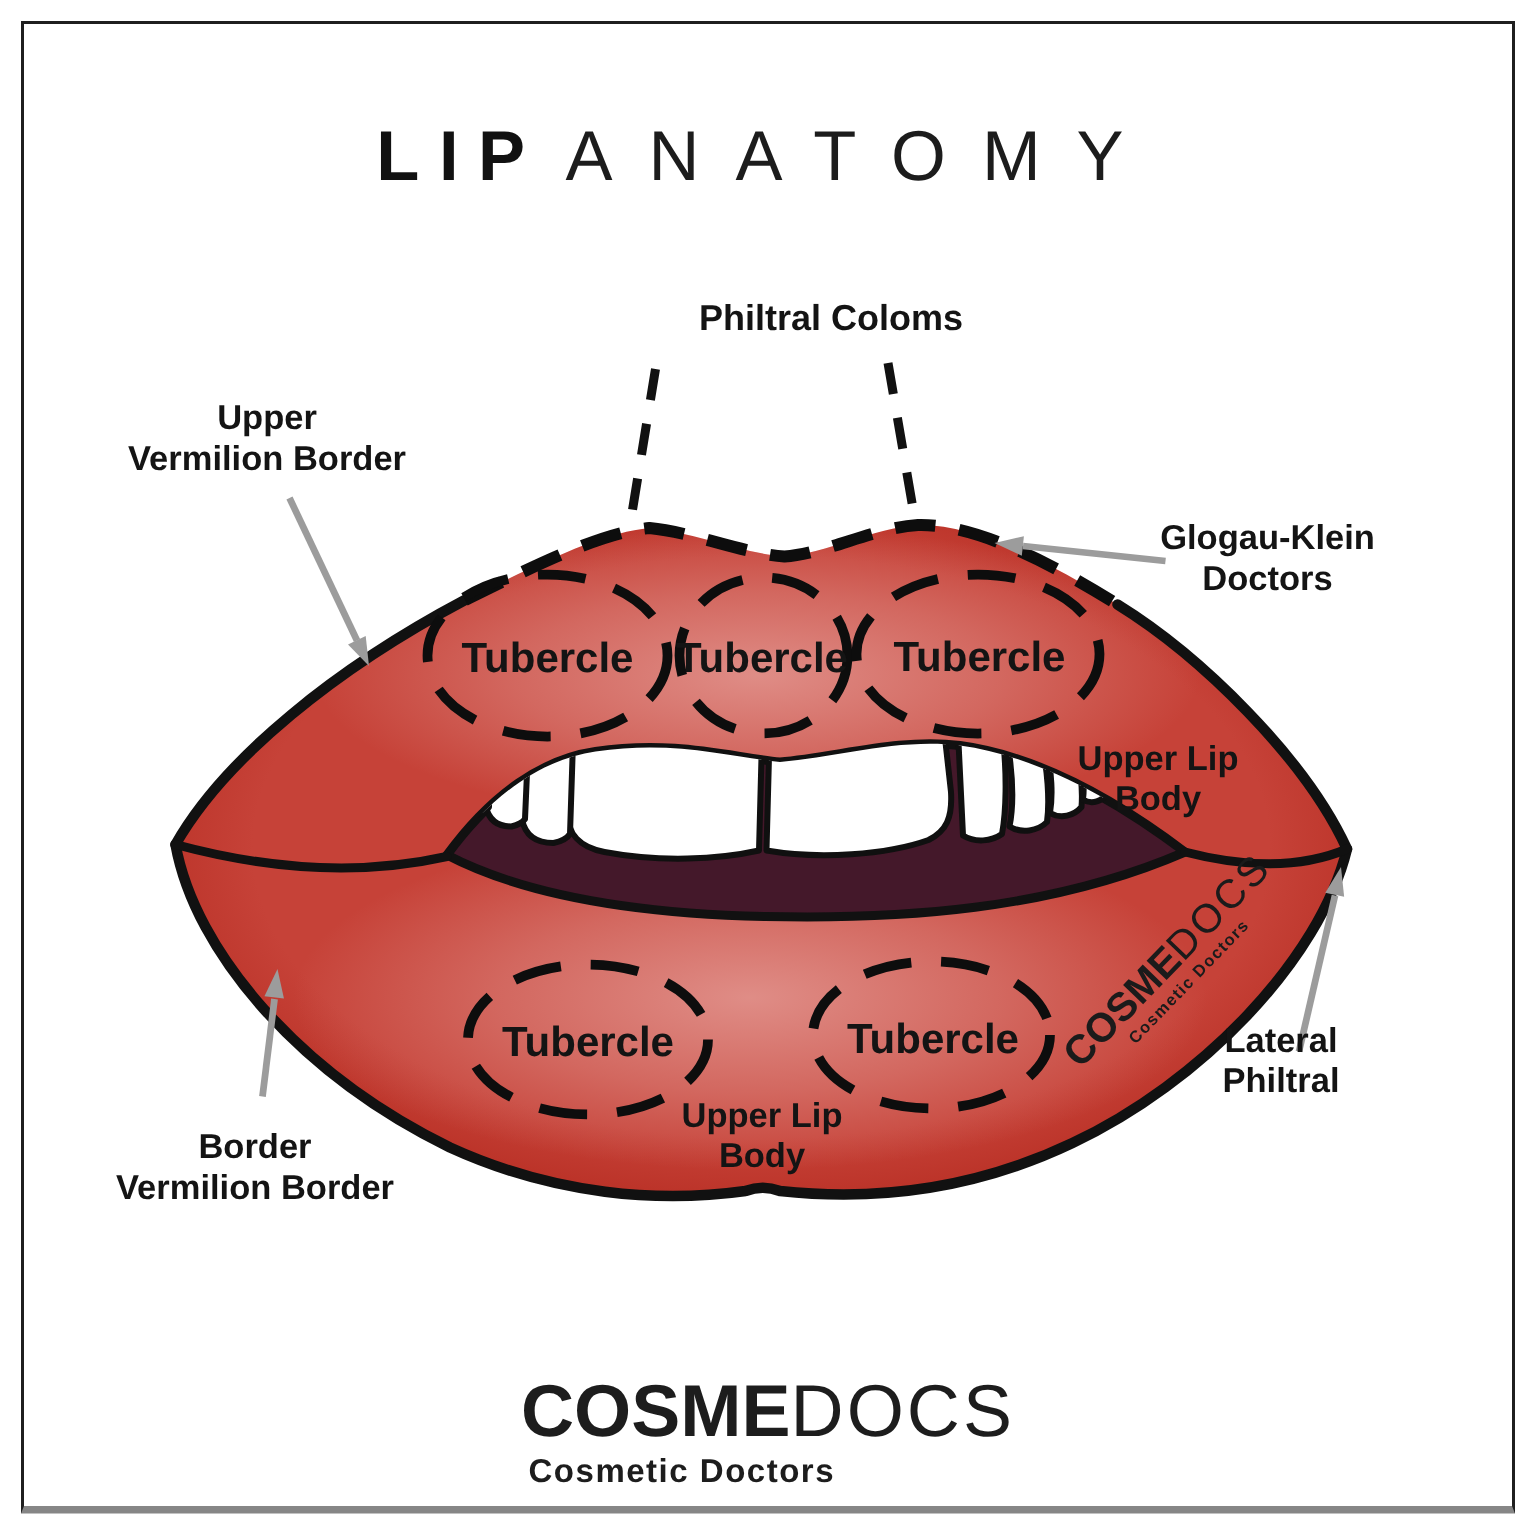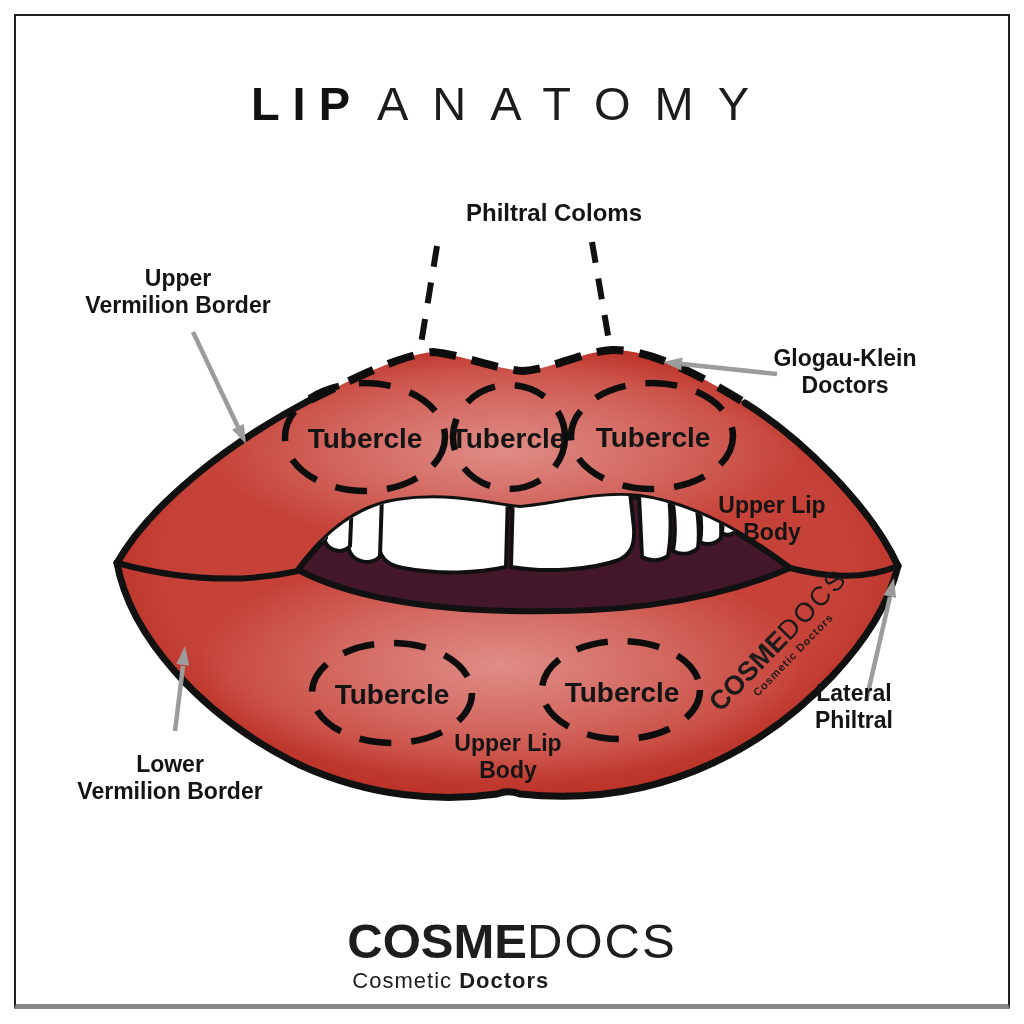--- a/index.html
+++ b/index.html
@@ -46,21 +46,21 @@
   .watermark .wm-bold  { font-weight:800; }
   .watermark .wm-light { font-weight:300; letter-spacing:2px; }
   .watermark .wm-tag   { font-size:11px; font-weight:600; letter-spacing:1px; margin-top:1px; }
 
   .footer { position:absolute; top:917px; left:0; width:100%; text-align:center; color:#1d1d1d; }
   .footer .logo-block { display:inline-block; text-align:left; }
   .footer .f-brand { font-size:49px; line-height:1; white-space:nowrap; }
   .footer .f-bold  { font-weight:800; }
   .footer .f-light { font-weight:300; letter-spacing:2px; }
   .footer .f-tag   { font-size:22px; margin-top:2px; padding-left:5px; letter-spacing:1px; }
-  .footer .f-tag .f-reg  { font-weight:400;text-align:center; }
+  .footer .f-tag .f-reg  { font-weight:700;text-align:center; }
   .footer .f-tag .f-tbold{ font-weight:700;margin-top:21px; }
 </style>
 </head>
 <body>
 
 <div class="page">
 
   <div class="title">
     <span class="t-bold">LIP</span><span class="t-light">ANATOMY</span>
   </div>
@@ -162,21 +162,21 @@
     <div>Upper Lip</div>
     <div>Body</div>
   </div>
 
   <div class="label lbl-lateral">
     <div>Lateral</div>
     <div>Philtral</div>
   </div>
 
   <div class="label lbl-lowerverm">
-    <div>Lower</div>
+    <div>Border</div>
     <div>Vermilion Border</div>
   </div>
 
   <div class="label lbl-lowerbody">
     <div>Upper Lip</div>
     <div>Body</div>
   </div>
 
   <div class="label lbl-tub tub-u1">Tubercle</div>
   <div class="label lbl-tub tub-u2">Tubercle</div>

